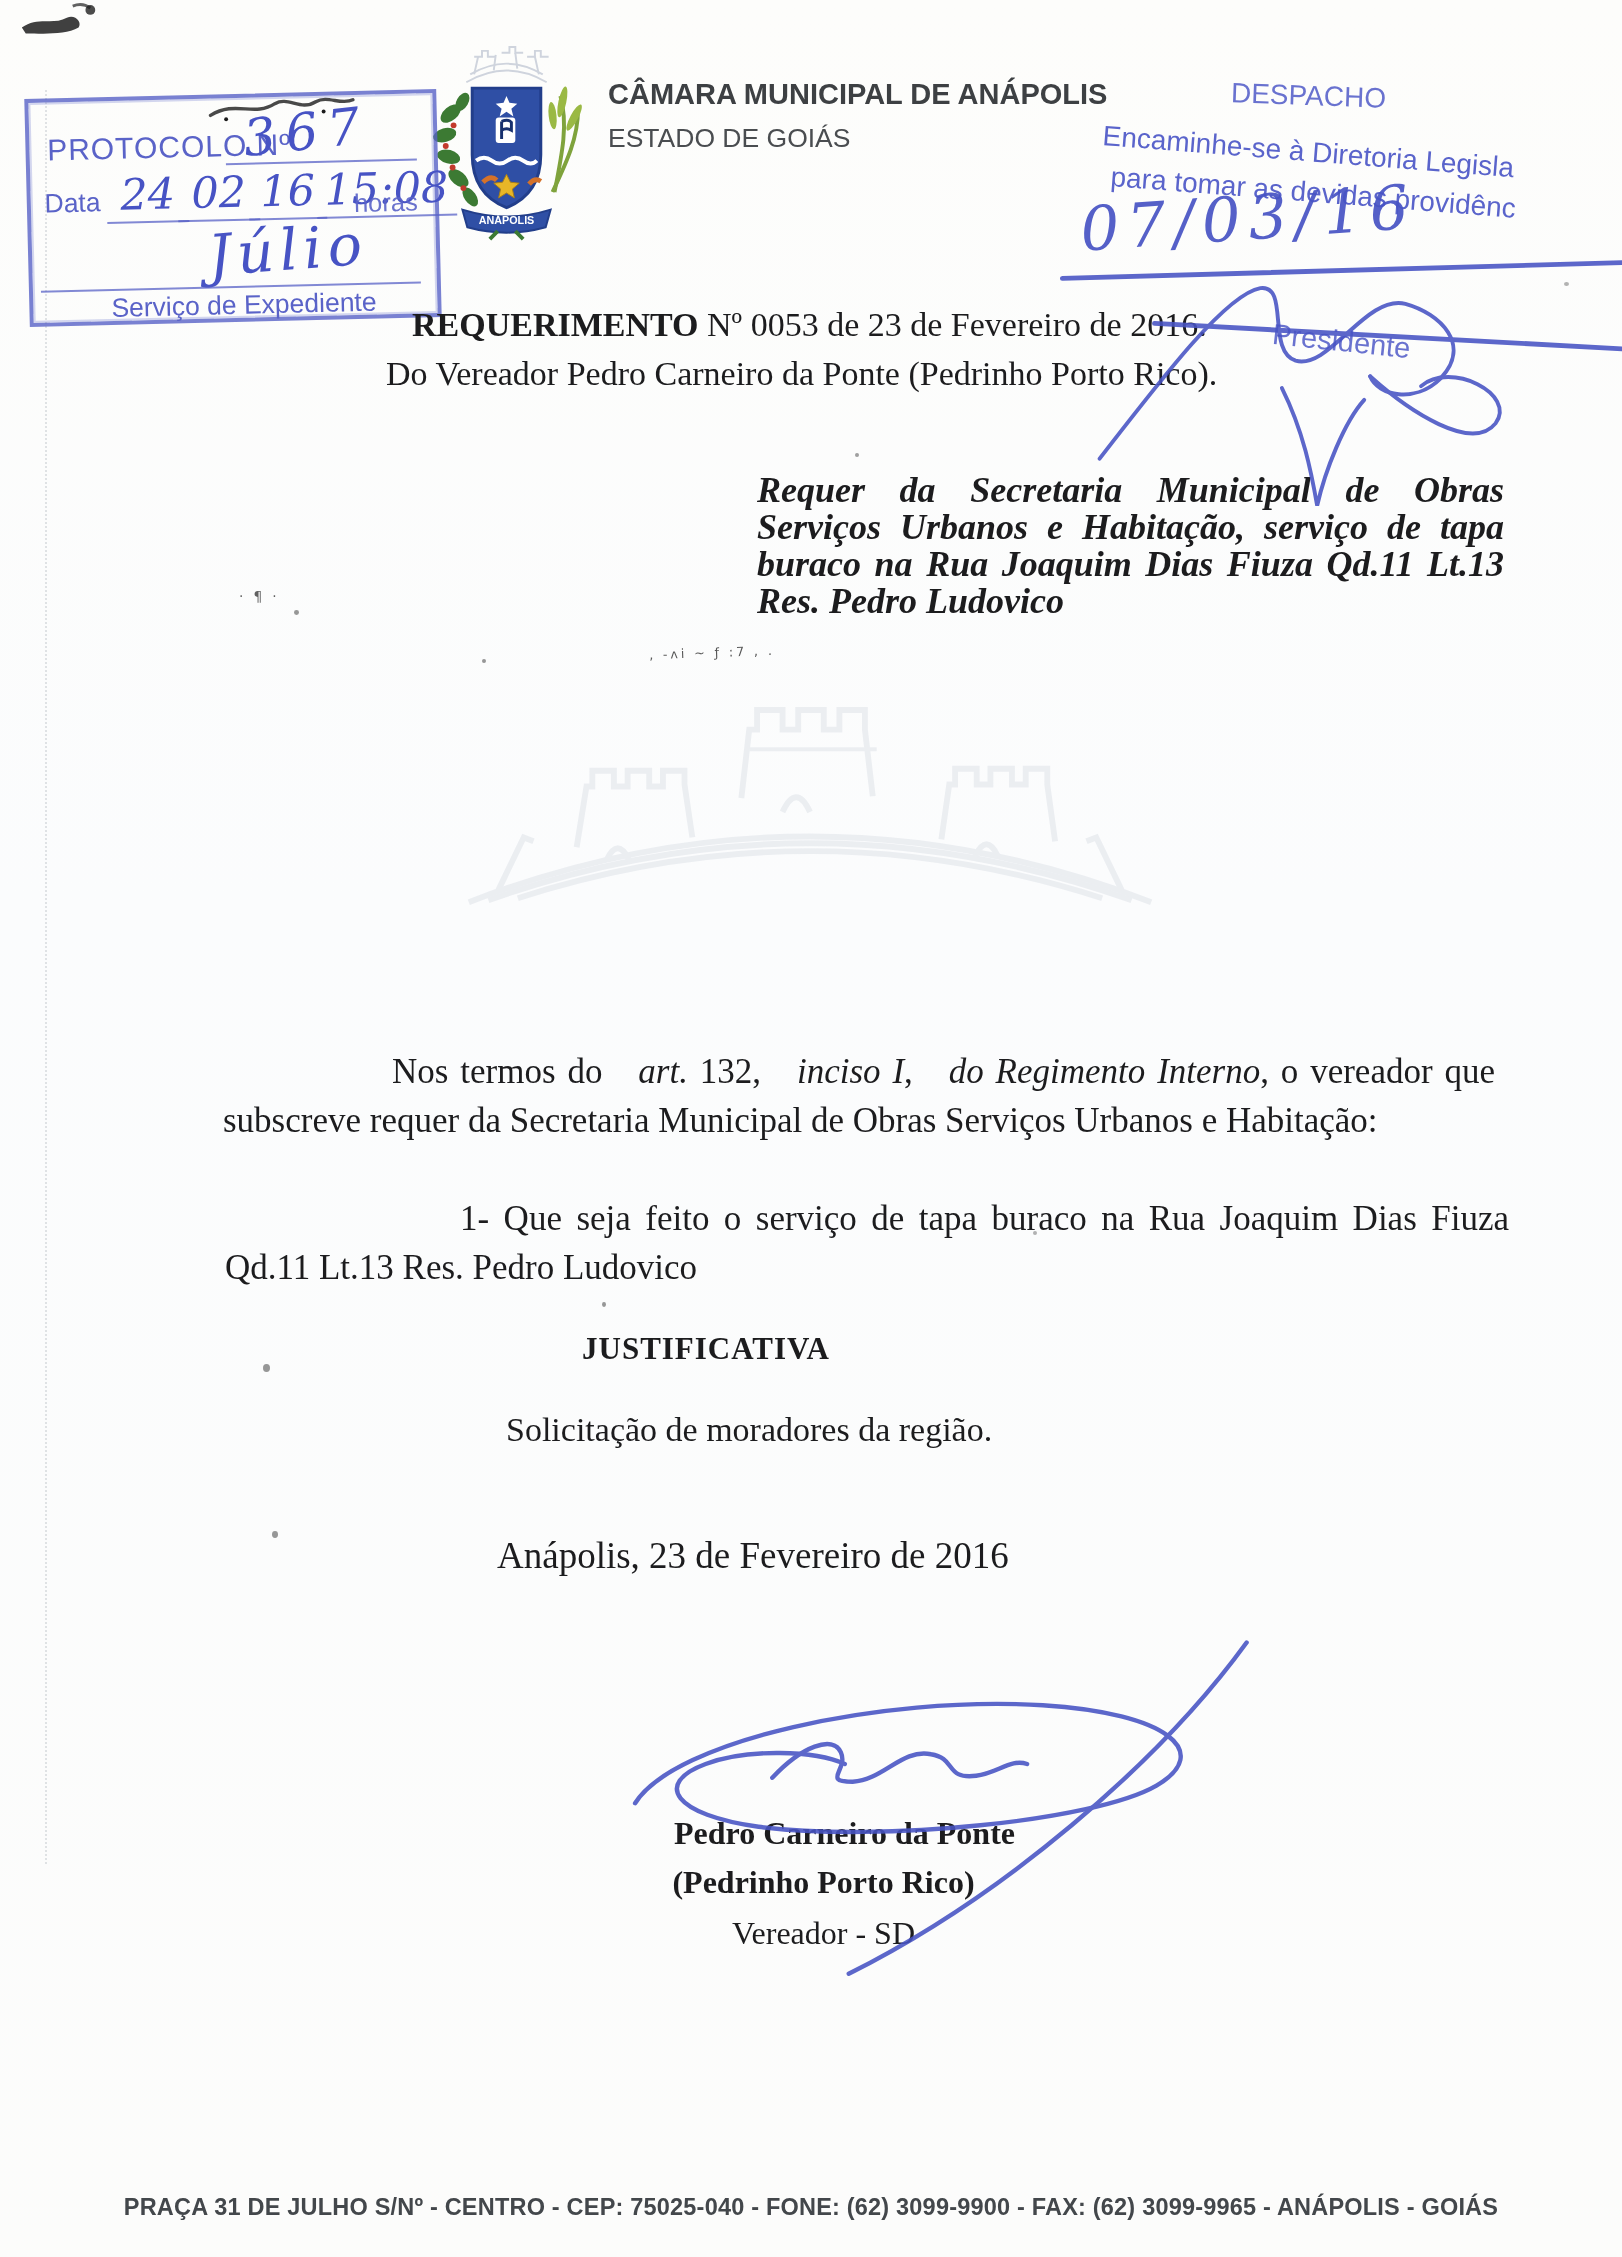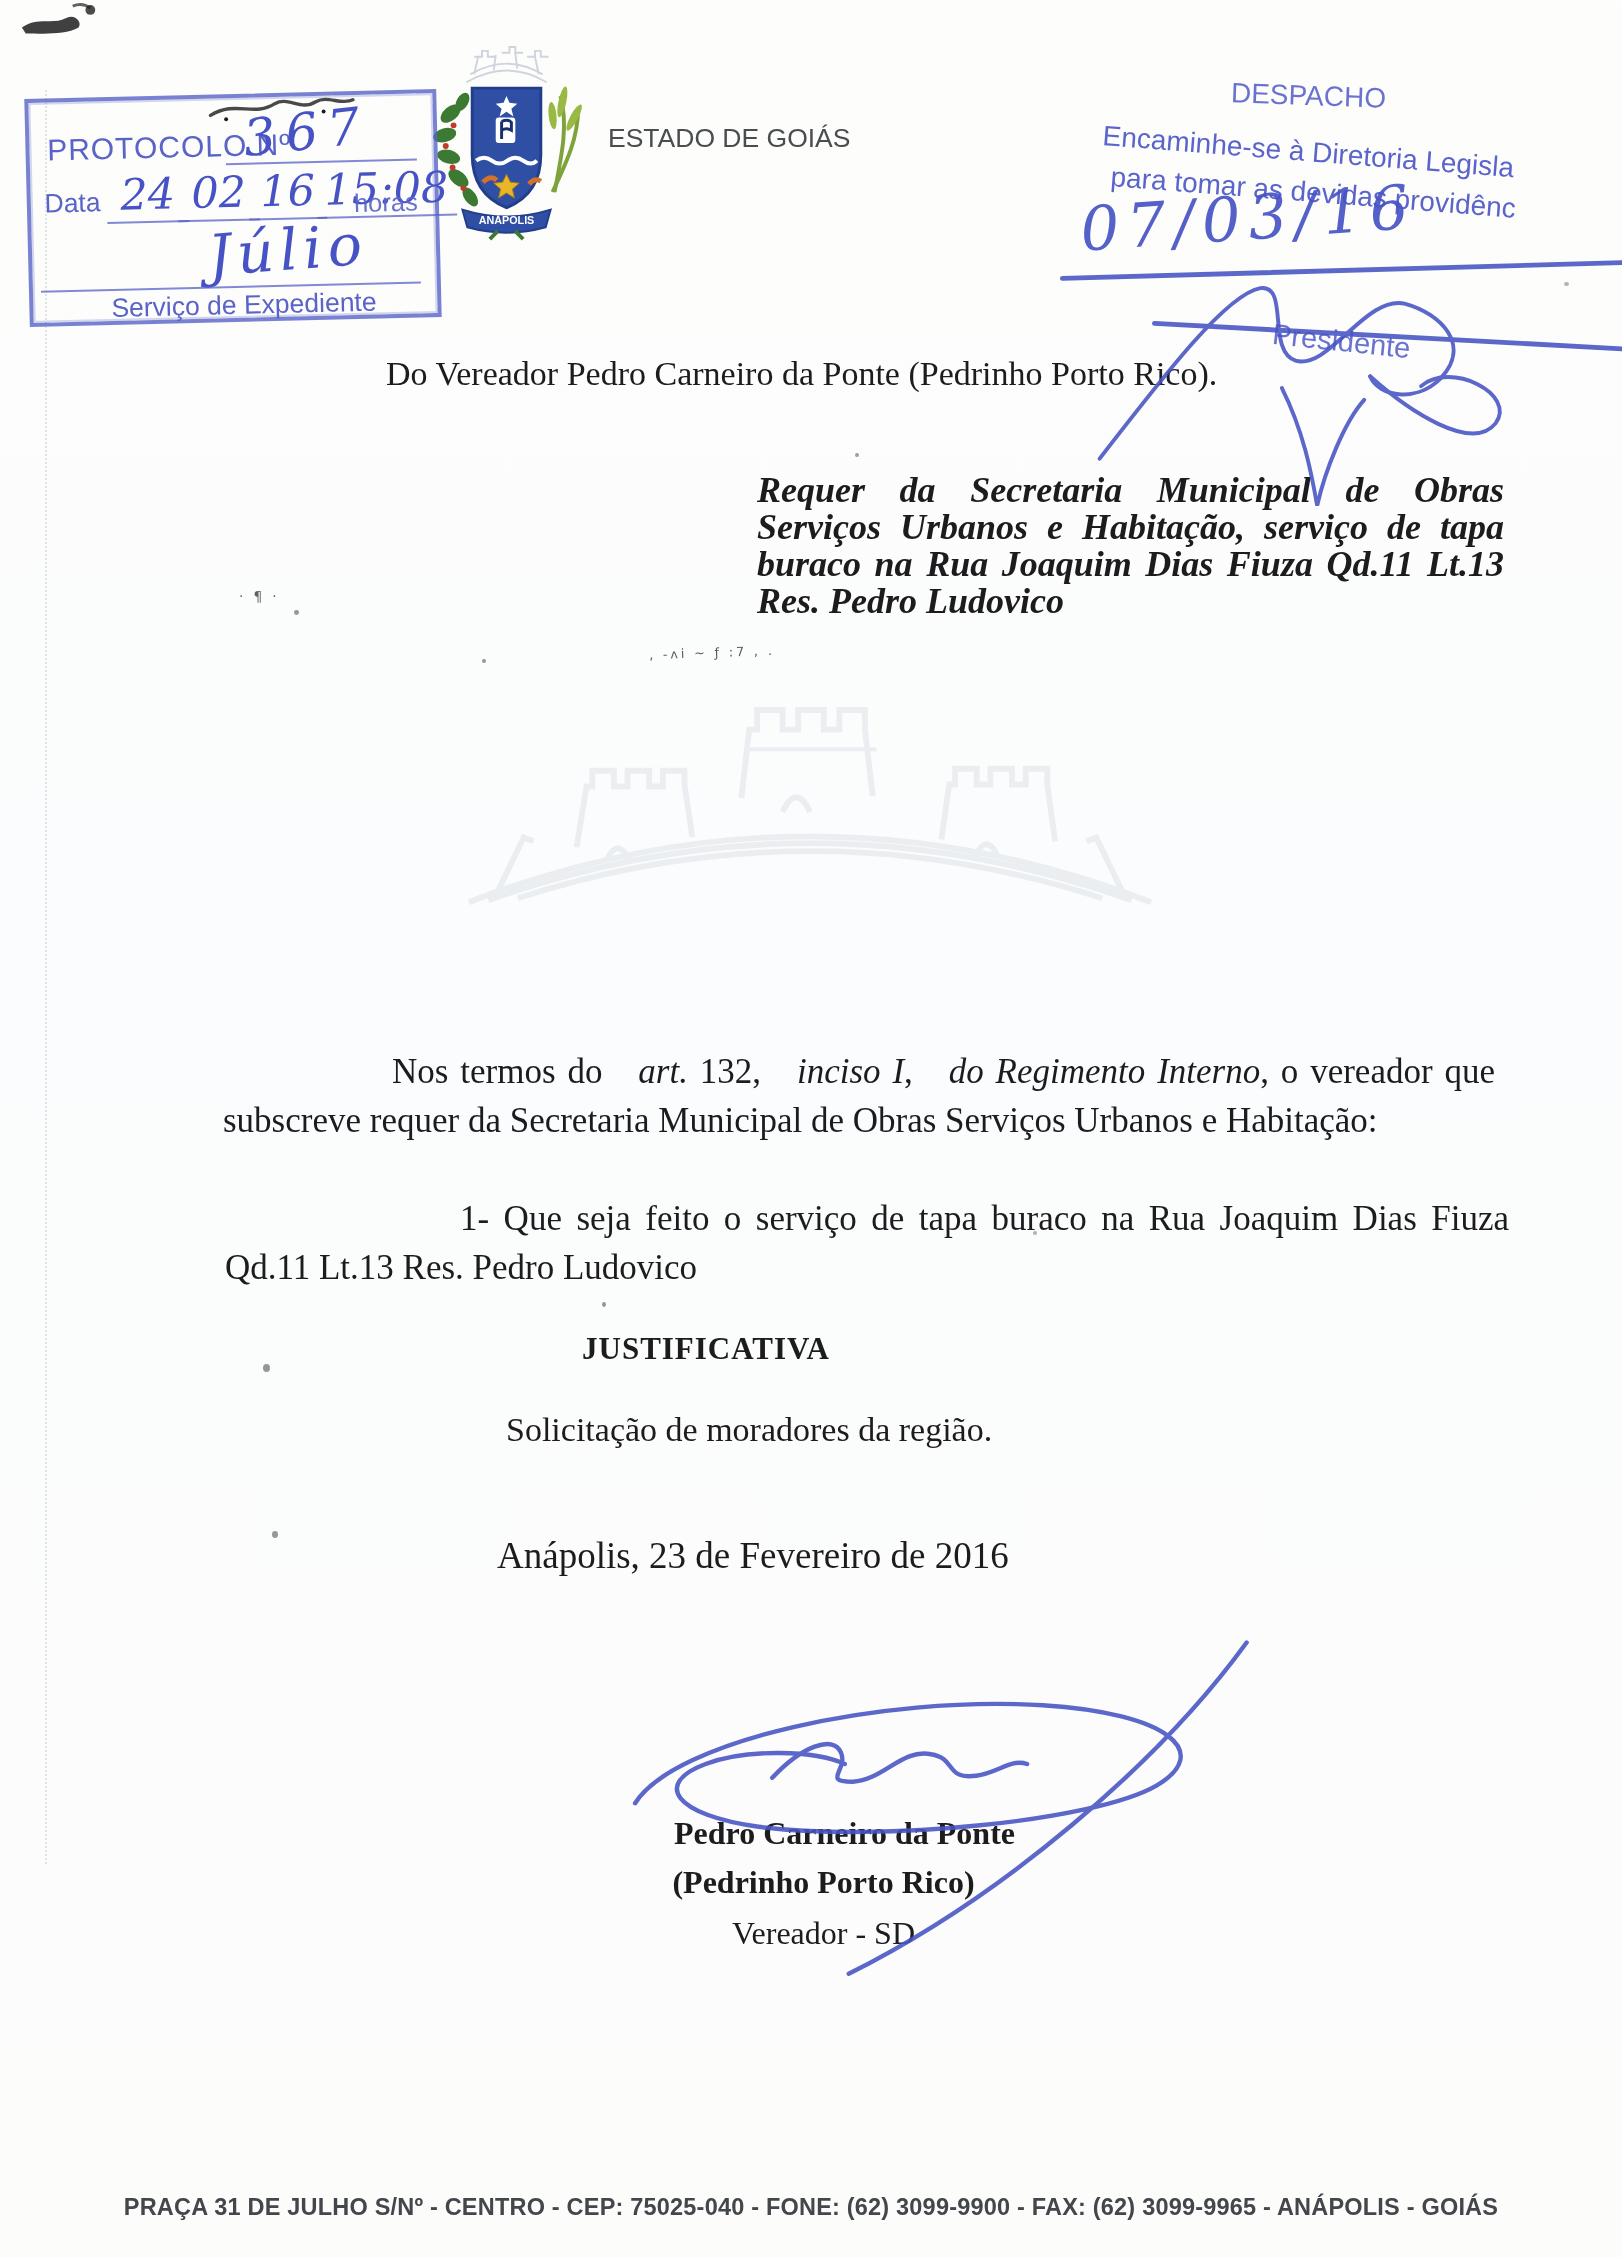--- a/index.html
+++ b/index.html
@@ -86,20 +86,22 @@
 
     <path d="M79,132 l4,8 9,1 -7,6 2,9 -8,-5 -8,5 2,-9 -7,-6 9,-1 Z" fill="#e8b627" stroke="#a97f18" stroke-width="1"></path>
     <path d="M55,140 q8,-8 14,-2" stroke="#d4722a" stroke-width="5" fill="none"></path>
     <path d="M102,142 q6,-7 12,-3" stroke="#d4722a" stroke-width="5" fill="none"></path>
 
     <path d="M34,168 Q79,182 124,168 L119,186 Q79,197 39,186 Z" fill="#2f4fa5" stroke="#223e8a" stroke-width="2"></path>
     <text x="79" y="183" text-anchor="middle" font-family="Liberation Sans, sans-serif" font-size="11" font-weight="bold" fill="#ffffff">ANÁPOLIS</text>
     <path d="M70,190 l-8,8 M88,190 l8,8" stroke="#3c7a33" stroke-width="4"></path>
   </svg>
 
+  <div class="abs" style="left:608px;top:78px;font-family:'Liberation Sans',sans-serif;font-weight:bold;
+              font-size:29px;color:#3d4043;">CÂMARA MUNICIPAL DE ANÁPOLIS</div>
   <div class="abs" style="left:608px;top:123px;font-family:'Liberation Sans',sans-serif;
               font-size:26.5px;color:#4a4d50;">ESTADO DE GOIÁS</div>
 
   <div class="abs despacho" style="left:1231px;top:80px;font-size:28px;transform:rotate(2deg);opacity:.9;">DESPACHO</div>
   <div class="abs despacho" style="left:1104px;top:120px;font-size:28px;white-space:nowrap;transform:rotate(4.5deg);transform-origin:left top;">Encaminhe-se à Diretoria Legisla</div>
   <div class="abs despacho" style="left:1112px;top:161px;font-size:28px;white-space:nowrap;transform:rotate(4.5deg);transform-origin:left top;">para tomar as devidas providênc</div>
   <div class="abs hand" style="left:1078px;top:194px;font-size:61px;letter-spacing:7.8px;transform:rotate(-4deg);transform-origin:left top;opacity:.92;">07/03/16</div>
   <div class="abs despacho" style="left:1272px;top:325px;font-size:29px;transform:rotate(6deg);opacity:.9;">Presidente</div>
 
   <div class="abs stamp-box">
@@ -116,20 +118,23 @@
     <div class="abs u-blue" style="left:7.8px;top:188px;width:380px;"></div>
     <div class="abs stamp-print" style="left:78px;top:192px;font-size:26.5px;">Serviço de Expediente</div>
   </div>
 
   <svg class="abs" style="left:206px;top:90px;" width="167" height="39" viewBox="0 0 170 40">
     <path d="M4,26 C30,10 48,28 70,14 C84,6 96,22 112,12 C124,5 138,16 150,10" stroke="#1b1b1b" stroke-width="3.5" fill="none" opacity=".8" stroke-linecap="round"></path>
     <circle cx="20" cy="30" r="2" fill="#1b1b1b"></circle>
       <circle cx="120" cy="22" r="2" fill="#1b1b1b"></circle>
   </svg>
 
+  <div class="abs" style="left:412px;top:306px;font-size:34px;white-space:nowrap;">
+    <span class="serif-b">REQUERIMENTO</span><span> Nº 0053 de 23 de Fevereiro de 2016.</span>
+  </div>
   <div class="abs" style="left:386px;top:355px;font-size:34px;white-space:nowrap;">Do Vereador Pedro Carneiro da Ponte (Pedrinho Porto Rico).</div>
 
   <p class="abs summary" style="left:757px;top:472px;width:747px;margin:0;">Requer da Secretaria Municipal de Obras Serviços Urbanos e Habitação, serviço de tapa buraco na Rua Joaquim Dias Fiuza Qd.11 Lt.13 Res. Pedro Ludovico</p>
 
   <div class="artifact" style="left:649px;top:645px;transform:rotate(-2deg);">‚ -ʌi ~ ƒ :7 , .</div>
   <div class="artifact" style="left:239px;top:588px;color:#3a3a3a;font-size:13.7px;">· ¶ ·</div>
 
   <svg class="abs" style="left:459px;top:655px;opacity:.55;" width="702" height="257" viewBox="0 0 716 262">
     <g stroke="#dfe3e9" stroke-width="6" fill="none">
 

